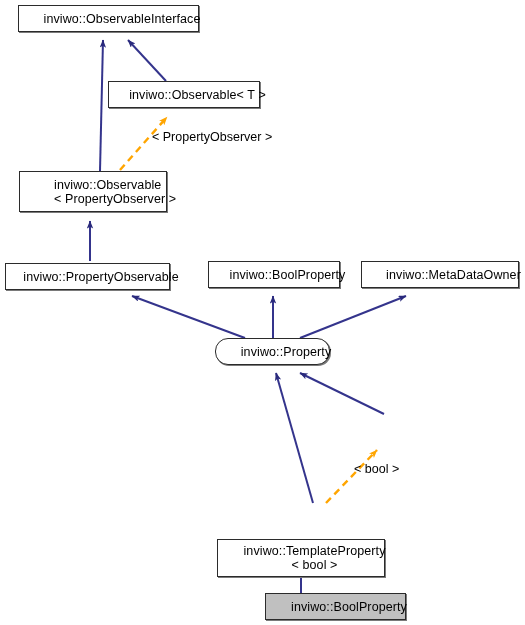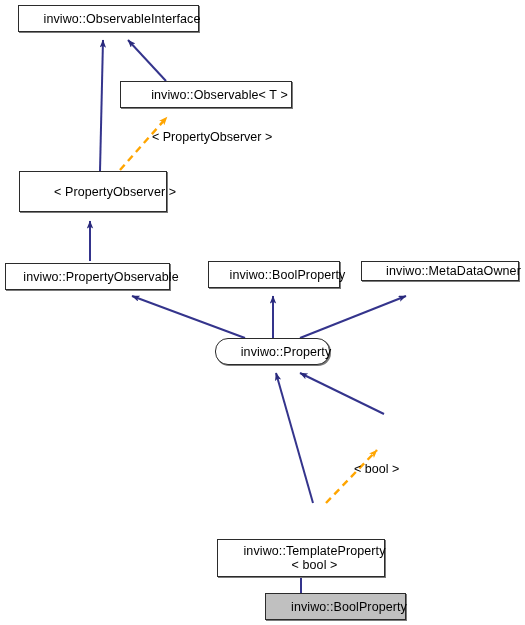--- a/index.html
+++ b/index.html
@@ -122,37 +122,38 @@
 
     <g>
       <path d="M301,593 L301,550" stroke="#34348c" stroke-width="2" fill="none" marker-end="url(#arrow-inherit)"></path>
     </g>
   </svg>
 
   <div class="node center-text" style="left:18px; top:5px; width:181px; height:27px;">
     <span class="line">inviwo::ObservableInterface</span>
   </div>
 
-  <div class="node center-text" style="left:120px; top:81px; width:172px; height:27px;">
+  <div class="node center-text" style="left:108px; top:81px; width:152px; height:27px;">
     <span class="line">inviwo::Observable&lt; T &gt;</span>
   </div>
 
   <div class="node left-text" style="left:19px; top:171px; width:148px; height:41px;">
+    <span class="line">inviwo::Observable</span>
     <span class="line">&lt; PropertyObserver &gt;</span>
   </div>
 
   <div class="node center-text" style="left:5px; top:263px; width:165px; height:27px;">
     <span class="line">inviwo::PropertyObservable</span>
   </div>
 
   <div class="node center-text" style="left:208px; top:261px; width:132px; height:27px;">
     <span class="line">inviwo::BoolProperty</span>
   </div>
 
-  <div class="node center-text" style="left:361px; top:261px; width:158px; height:20px;">
+  <div class="node center-text" style="left:361px; top:261px; width:158px; height:27px;">
     <span class="line">inviwo::MetaDataOwner</span>
   </div>
 
   <div class="node center-text" style="left:215px; top:338px; width:115px; height:27px;border-radius:13px;">
     <span class="line">inviwo::Property</span>
   </div>
 
 
   <div class="node center-text" style="left:217px; top:503px; width:168px; height:38px;margin-top:36px;">
     <span class="line">inviwo::TemplateProperty</span>

